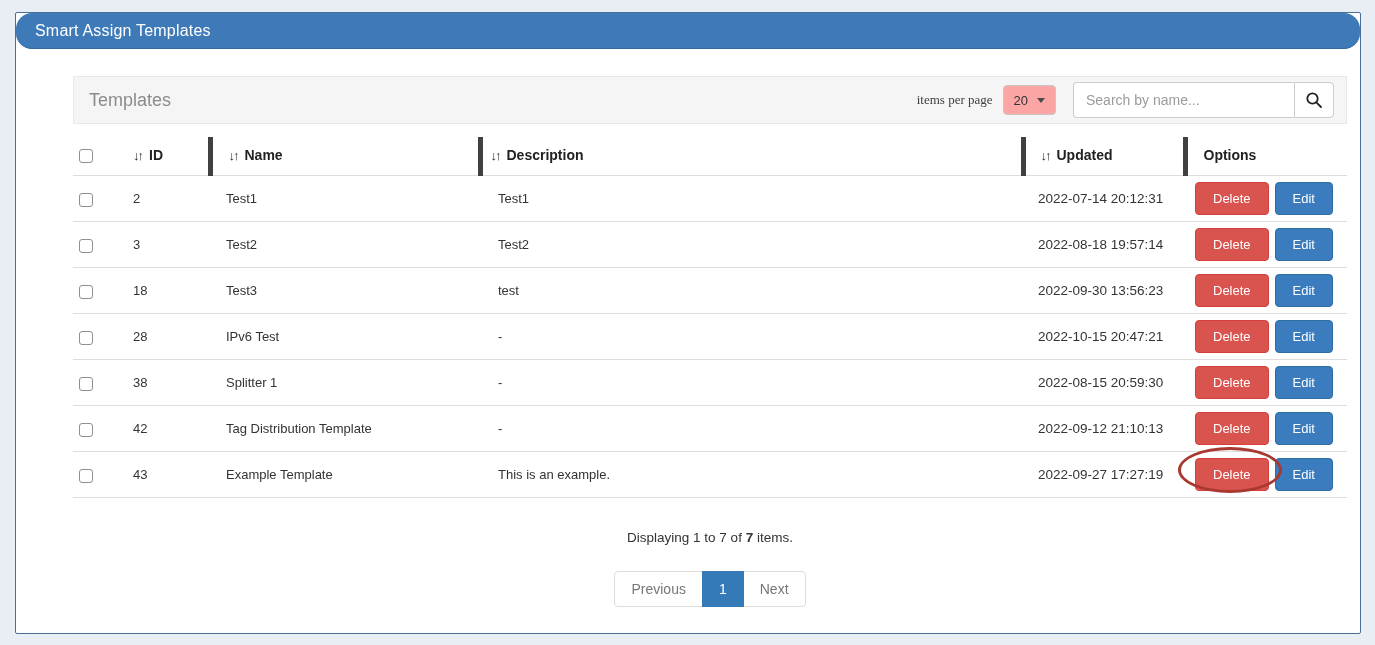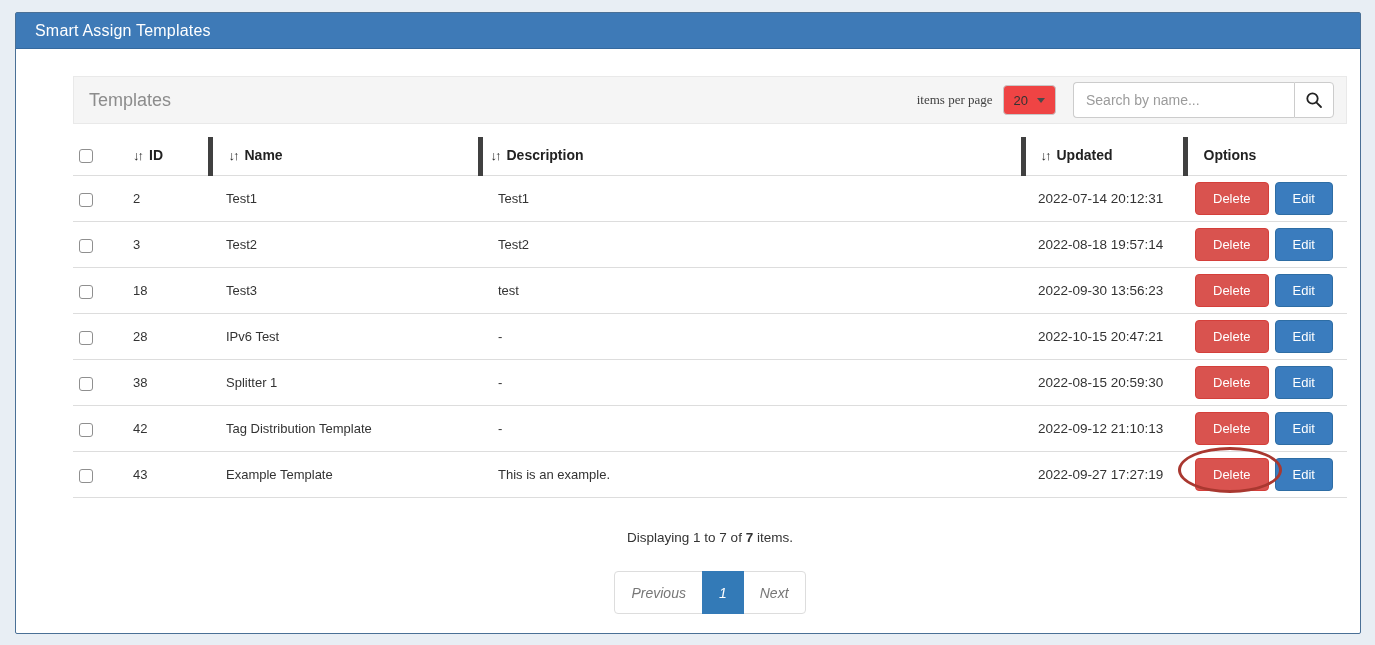--- a/index.html
+++ b/index.html
@@ -21,39 +21,40 @@
   .card-header {
     background: #3e7ab7;
     border-bottom: 1px solid #35699e;
     height: 36px;
     display: flex;
     align-items: center;
     padding: 0 19px;
     color: #ffffff;
     font-size: 16px;
     letter-spacing: 0.2px;
+    border-radius: 16px;
   }
   .card-body { padding: 27px 13px 0 13px; margin-left: 44px; }
 
   
   .panel-header {
     background: #f5f5f5;
     border: 1px solid #e9e9e9;
     height: 48px;
     display: flex;
     align-items: center;
     padding: 0 12px 0 15px;
   }
   .panel-title { font-size: 18px; color: #8c8c8c; }
   .panel-tools { margin-left: auto; display: flex; align-items: center; }
   .ipp-label { font-size: 13px; color: #3f3f3f; margin-right: 10px; font-family: Liberation Serif, serif; }
   .ipp-select {
     border: 1px solid #c8c8c8;
     border-radius: 4px;
-    background: #ef4444;
+    background: #fca5a5;
     height: 30px;
     display: flex; align-items: center;
     padding: 0 10px;
     gap: 9px;
     font-size: 13px; color: #333;
     cursor: pointer;
     margin-right: 17px;
   }
   .caret {
     width: 0; height: 0;
@@ -174,26 +175,25 @@
   .pager {
     margin-top: 26px;
     display: flex;
     justify-content: center;
   }
   .pg {
     background: #ffffff;
     border: 1px solid #dddddd;
     color: #777777;
     font-size: 14px;
-    height: 43px;
+    height: 36px;
     padding: 0 16px;
     cursor: pointer;
     margin-left: -1px;
     font-family: "Liberation Sans", sans-serif;
-    font-style: italic;
   }
   .pg:first-child { border-radius: 4px 0 0 4px; margin-left: 0; }
   .pg:last-child { border-radius: 0 4px 4px 0; }
   .pg.active {
     background: #337ab7;
     border-color: #337ab7;
     color: #ffffff;
     position: relative;
     z-index: 1;
   }

